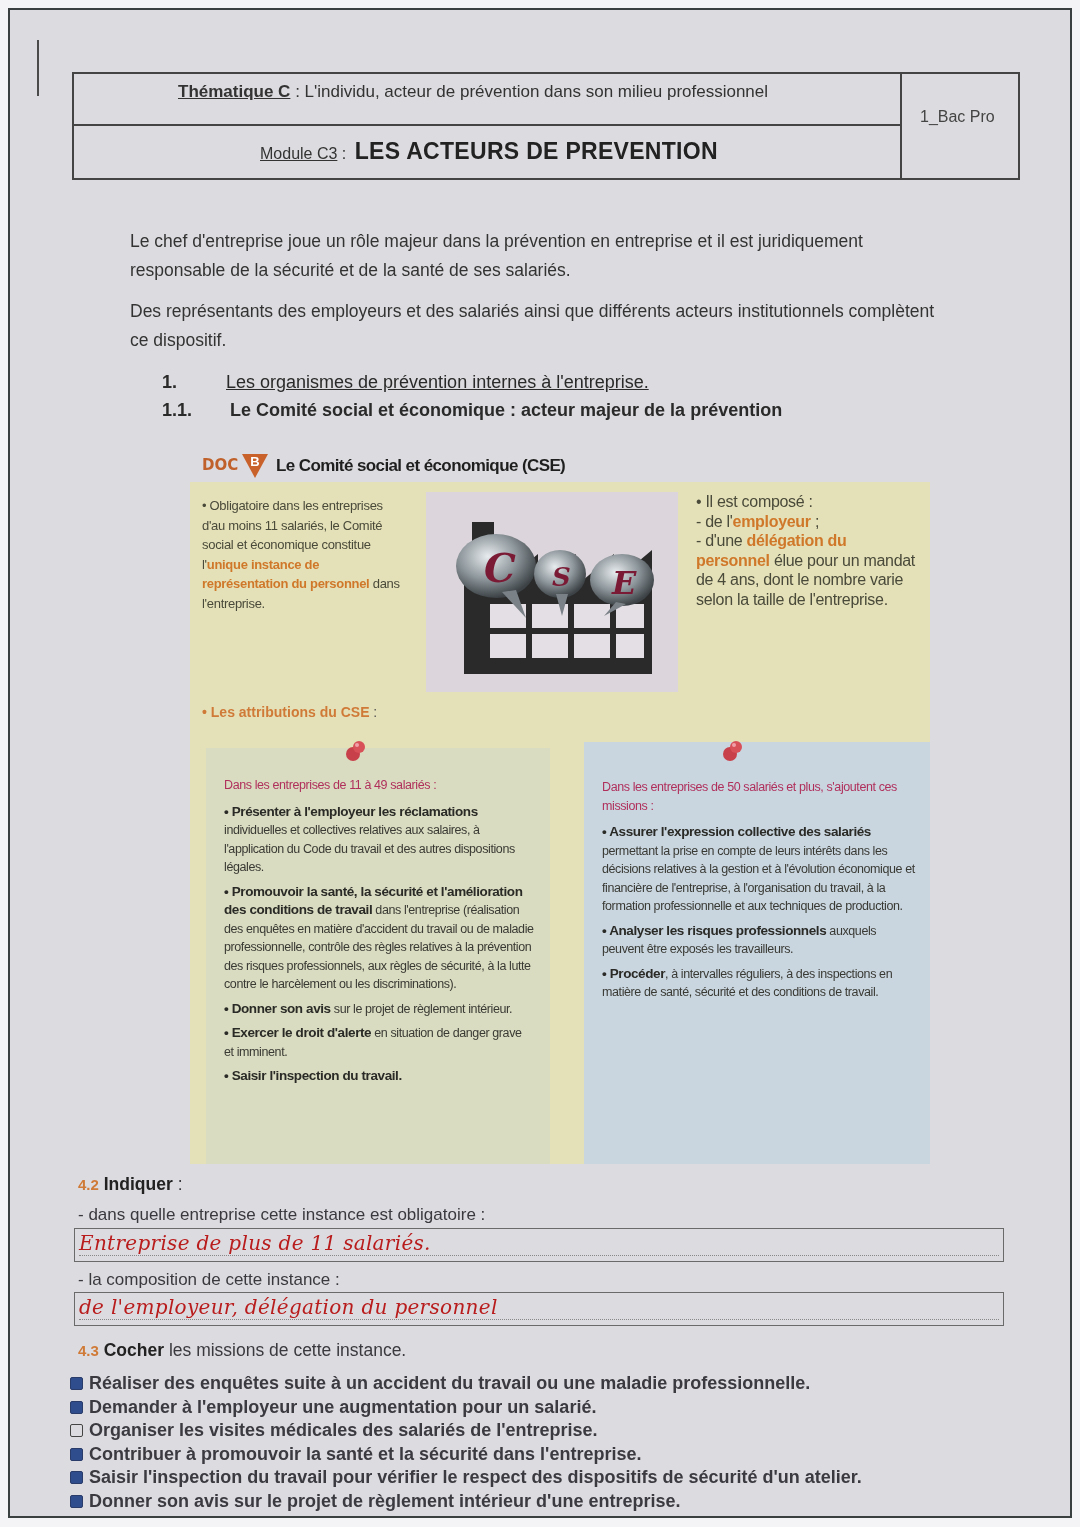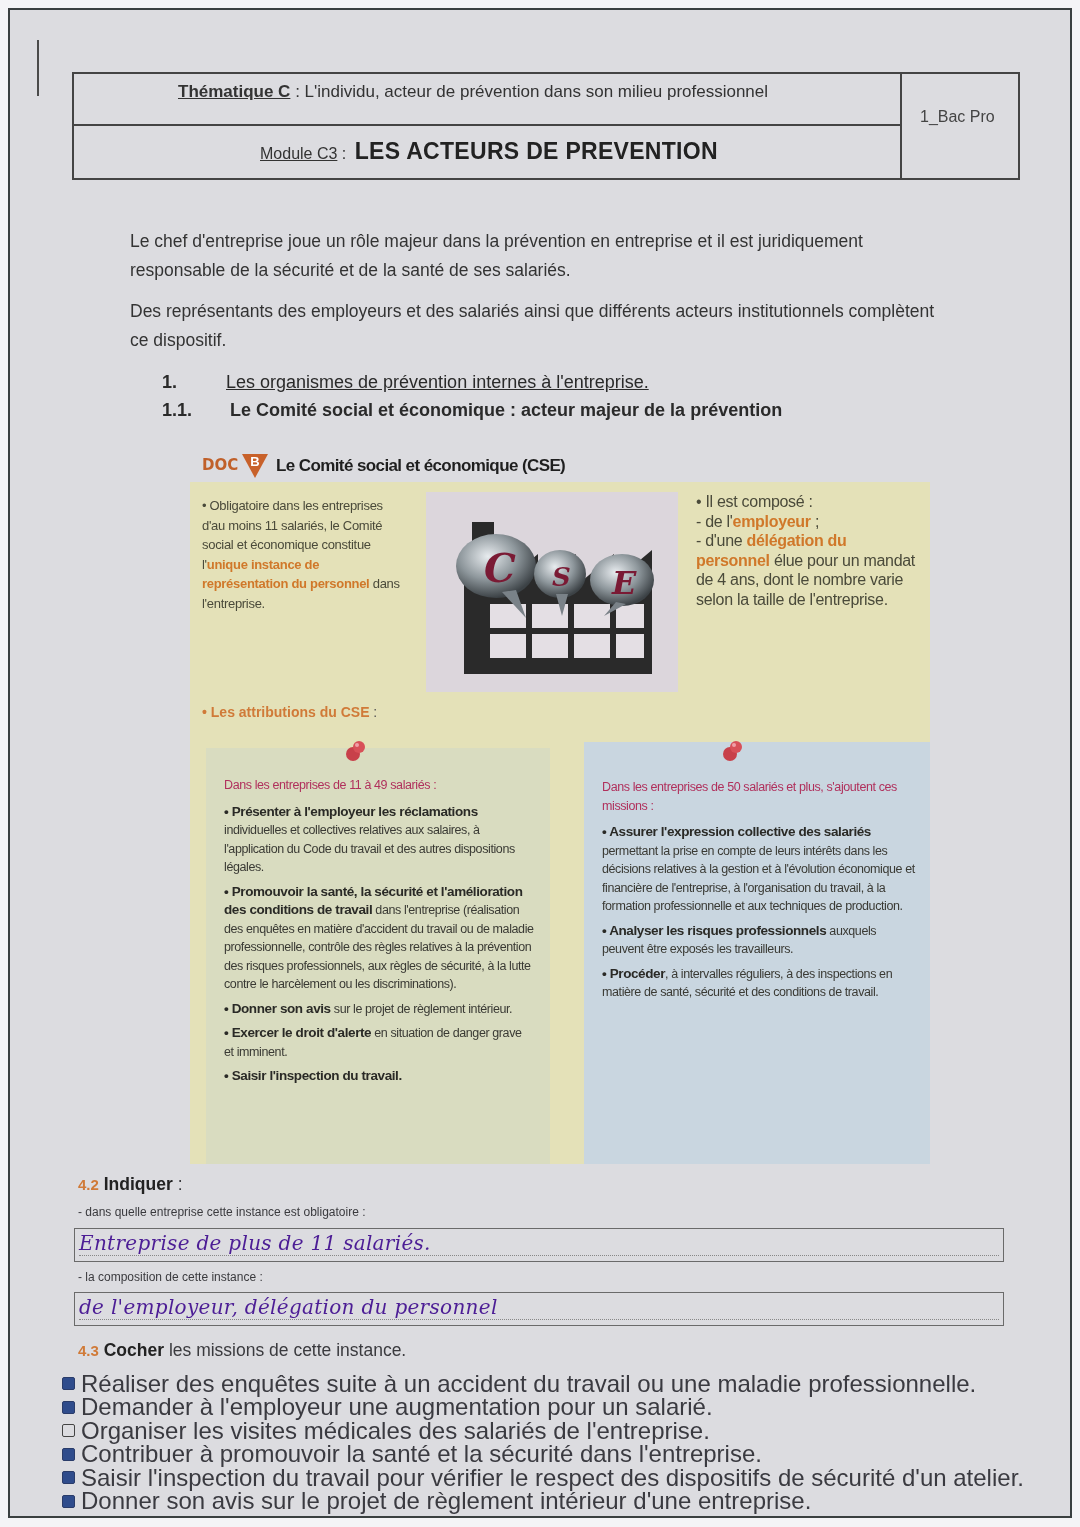--- a/index.html
+++ b/index.html
@@ -59,26 +59,26 @@
   .note .head { color: #b0305c; font-weight: normal; margin-bottom: 8px; }
   .note .item { margin-bottom: 6px; }
   .note .item b { color: #2a2a26; font-size: 13.5px; }
   .pin { position: absolute; width: 22px; height: 22px; }
 
   
   .q { position: absolute; font-size: 17.5px; color: #3a3a3e; }
   .q .n { color: #d07a38; font-weight: bold; font-size: 15px; }
   .q b { color: #222; }
   .q42 { left: 78px; top: 1174px; }
-  .q-sub { position: absolute; left: 78px; font-size: 12px; color: #3a3a3e; text-align: right; }
+  .q-sub { position: absolute; left: 78px; font-size: 17px; color: #3a3a3e; text-align: right; }
   .ans-box { position: absolute; left: 74px; width: 930px; height: 34px; border: 1.5px solid #6a6a6a; box-sizing: border-box; }
   .ans-line { position: absolute; left: 4px; right: 4px; bottom: 5px; border-bottom: 1.5px dotted #888; }
-  .ans-text { position: absolute; left: 4px; top: 2px; font-family: "DejaVu Serif", serif; font-style: italic; font-size: 20px; color: #4c1d95; letter-spacing: 0.3px; }
+  .ans-text { position: absolute; left: 4px; top: 2px; font-family: "DejaVu Serif", serif; font-style: italic; font-size: 20px; color: #b91c1c; letter-spacing: 0.3px; }
   .q43 { left: 78px; top: 1340px; }
-  .checks { position: absolute; left: 62px; top: 1372px; font-size: 24px; color: #3a3a40; }
+  .checks { position: absolute; left: 70px; top: 1372px; font-size: 18px; color: #3a3a40; font-weight: bold; }
   .check-row { height: 23.5px; display: flex; align-items: center; }
   .cb { width: 13px; height: 13px; border: 1.5px solid #444; border-radius: 2px; margin-right: 6px; box-sizing: border-box; flex-shrink: 0; }
   .cb.on { background: #2f4c8c; border-color: #2a3c6a; }
 </style>
 </head>
 <body>
 
 <div class="page"></div>
 <div class="margin-mark"></div>
 

